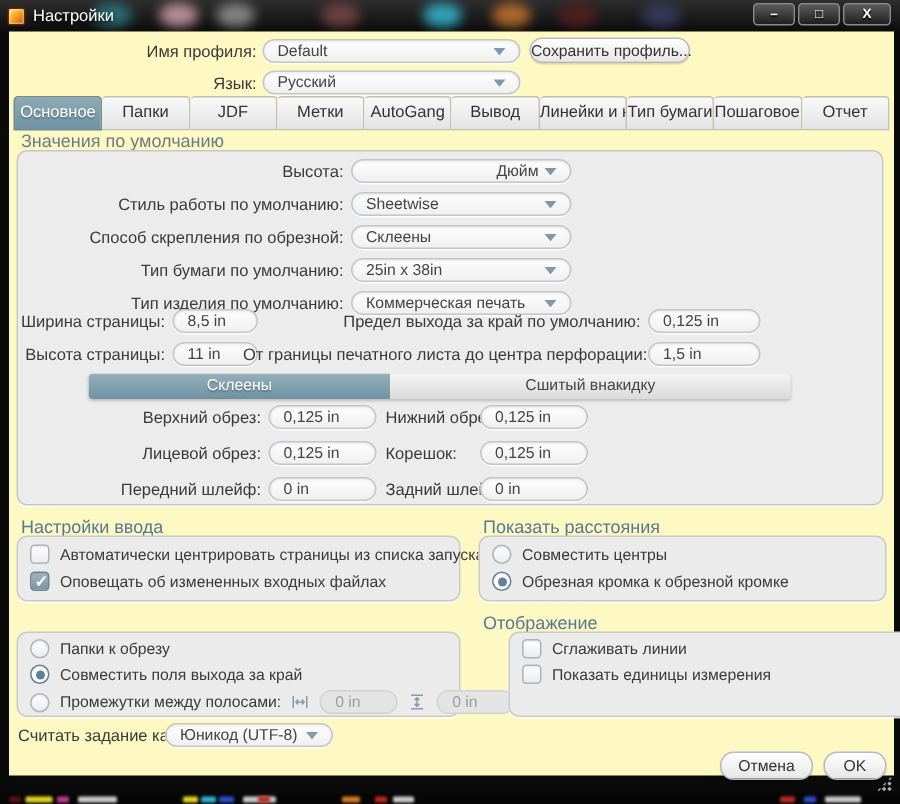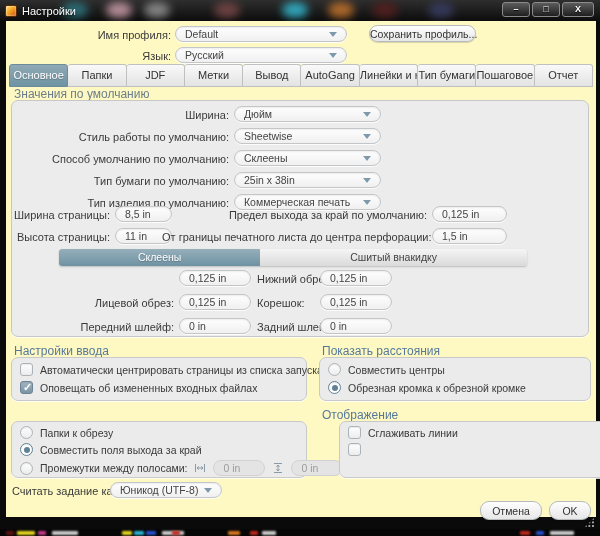--- a/index.html
+++ b/index.html
@@ -90,57 +90,57 @@
     </div>
   </div>
 
   <div class="client">
 
     <span class="lbl r" style="left:0;top:7px;width:165px;">Имя профиля:</span>
     <span class="pill dd" style="left:169px;top:5px;width:172px;">
       <span>Default</span>
       <span class="arrow"></span>
     </span>
-    <span class="btn" style="left:347px;top:4px;width:107px;height:17px;line-height:16px;margin-left:16px;">Сохранить профиль...</span>
+    <span class="btn" style="left:347px;top:4px;width:107px;height:17px;line-height:16px;">Сохранить профиль...</span>
 
     <span class="lbl r" style="left:0;top:28px;width:165px;">Язык:</span>
     <span class="pill dd" style="left:169px;top:26px;width:172px;gap:32px;">
       <span>Русский</span>
       <span class="arrow"></span>
     </span>
 
     <div class="tabs">
       <span class="tab active">Основное</span>
       <span class="tab">Папки</span>
       <span class="tab">JDF</span>
       <span class="tab">Метки</span>
+      <span class="tab">AutoGang</span>
       <span class="tab">Вывод</span>
-      <span class="tab">AutoGang</span>
       <span class="tab">Линейки и нап</span>
       <span class="tab">Тип бумаги</span>
       <span class="tab">Пошаговое му</span>
       <span class="tab">Отчет</span>
     </div>
 
     <span class="glabel gray" style="left:8px;top:66px;">Значения по умолчанию</span>
     <div class="panel">
 
-      <span class="lbl r" style="left:0;top:7px;width:217px;">Ширина:</span>
-      <span class="pill dd" style="left:222px;top:5px;width:147px;">
+      <span class="lbl r" style="left:0;top:7px;width:217px;">Высота:</span>
+      <span class="pill dd" style="left:222px;top:5px;width:147px;justify-content:flex-end;">
         <span>Дюйм</span>
         <span class="arrow"></span>
       </span>
 
       <span class="lbl r" style="left:0;top:29px;width:217px;">Стиль работы по умолчанию:</span>
       <span class="pill dd" style="left:222px;top:27px;width:147px;">
         <span>Sheetwise</span>
         <span class="arrow"></span>
       </span>
 
-      <span class="lbl r" style="left:0;top:51px;width:217px;">Способ умолчанию по умолчанию:</span>
+      <span class="lbl r" style="left:0;top:51px;width:217px;">Способ скрепления по обрезной:</span>
       <span class="pill dd" style="left:222px;top:49px;width:147px;">
         <span>Склеены</span>
         <span class="arrow"></span>
       </span>
 
       <span class="lbl r" style="left:0;top:73px;width:217px;">Тип бумаги по умолчанию:</span>
       <span class="pill dd" style="left:222px;top:71px;width:147px;">
         <span>25in x 38in</span>
         <span class="arrow"></span>
       </span>
@@ -159,20 +159,21 @@
       <span class="lbl r" style="left:150px;top:107px;width:265px;">Предел выхода за край по умолчанию:</span>
       <span class="pill" style="left:420px;top:105px;width:75px;">0,125 in</span>
       <span class="lbl r" style="left:150px;top:129px;width:265px;">От границы печатного листа до центра перфорации:</span>
       <span class="pill" style="left:420px;top:127px;width:75px;">1,5 in</span>
 
       <div class="seg">
         <span class="seg-l">Склеены</span>
         <span class="seg-r">Сшитый внакидку</span>
       </div>
 
+      <span class="lbl r" style="left:0;top:171px;width:162px;">Верхний обрез:</span>
       <span class="pill" style="left:167px;top:169px;width:72px;">0,125 in</span>
       <span class="lbl" style="left:245px;top:171px;">Нижний обрез:</span>
       <span class="pill" style="left:308px;top:169px;width:72px;">0,125 in</span>
 
       <span class="lbl r" style="left:0;top:195px;width:162px;">Лицевой обрез:</span>
       <span class="pill" style="left:167px;top:193px;width:72px;">0,125 in</span>
       <span class="lbl" style="left:245px;top:195px;">Корешок:</span>
       <span class="pill" style="left:308px;top:193px;width:72px;">0,125 in</span>
 
       <span class="lbl r" style="left:0;top:219px;width:162px;">Передний шлейф:</span>
@@ -238,20 +239,21 @@
     </div>
 
     <span class="glabel" style="left:316px;top:387px;">Отображение</span>
     <div class="gbox" style="left:313px;top:400px;width:272px;height:57px;margin-left:20px;">
       <div class="crow" style="left:8px;top:4px;">
         <span class="cb"></span>
         <span>Сглаживать линии</span>
       </div>
       <div class="crow" style="left:8px;top:21px;">
         <span class="cb"></span>
+        <span>Показать единицы измерения</span>
       </div>
     </div>
 
     <span class="lbl" style="left:6px;top:463px;">Считать задание как</span>
     <span class="pill dd" style="left:104px;top:461px;width:112px;">
       <span>Юникод (UTF-8)</span>
       <span class="arrow"></span>
     </span>
 
     <span class="btn" style="left:474px;top:480px;width:62px;height:19px;line-height:18px;">Отмена</span>

